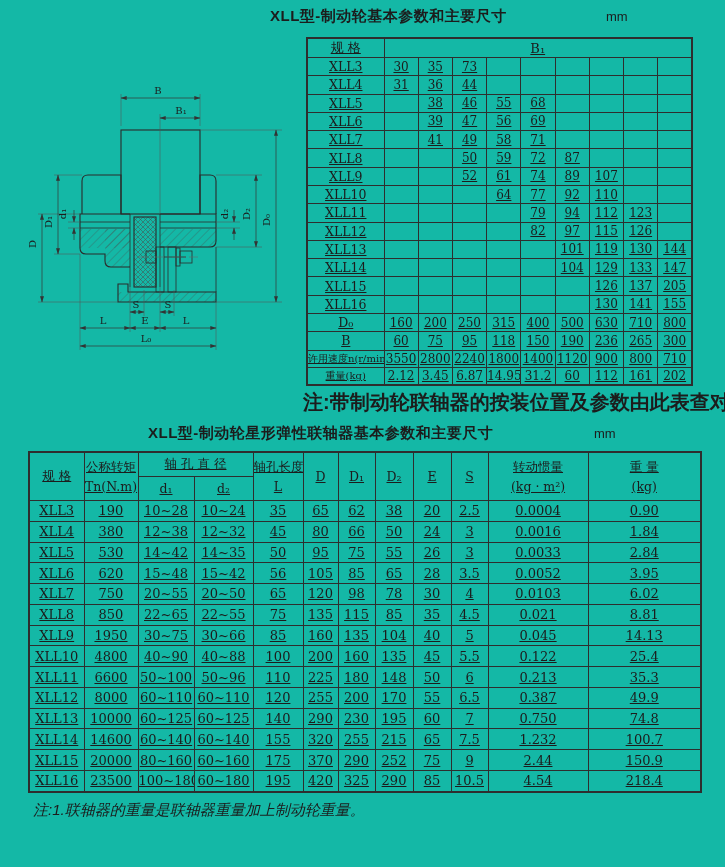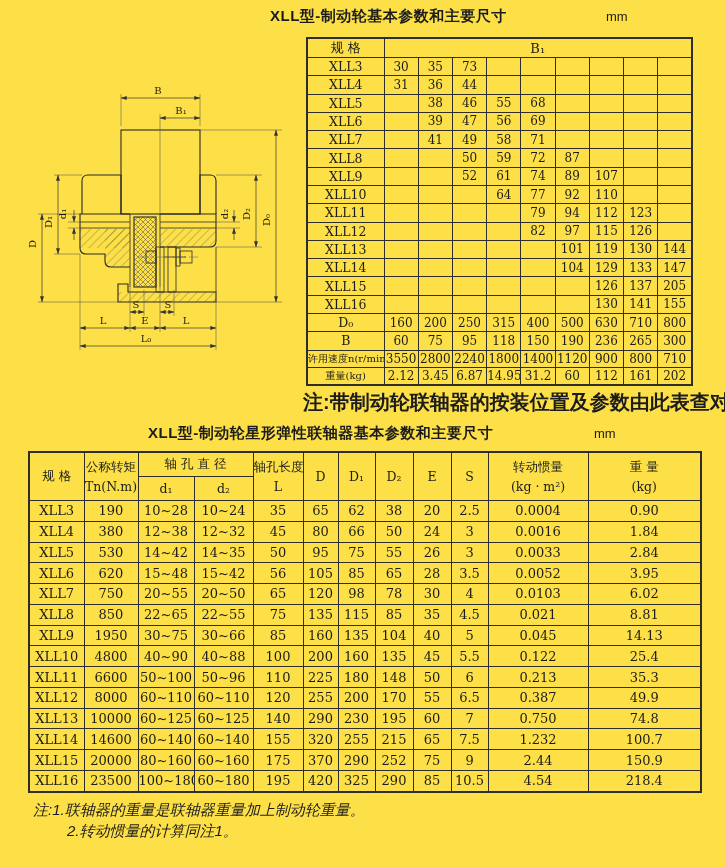--- a/index.html
+++ b/index.html
@@ -1,22 +1,22 @@
 <!DOCTYPE html>
 <html><head>
 <meta charset="utf-8">
 <style>
   html,body{margin:0;padding:0;}
-  #page{position:relative;width:725px;height:867px;background:#fde047;color:#1c1c1c;
+  #page{position:relative;width:725px;height:867px;background:#14b8a6;color:#1c1c1c;
         font-family:"Liberation Sans",sans-serif;overflow:hidden;}
   .abs{position:absolute;}
   .ttl{font-size:15px;font-weight:bold;letter-spacing:.5px;white-space:nowrap;}
   .unit{font-size:13px;font-weight:normal;}
   
-  table{border-collapse:collapse;table-layout:fixed;background:transparent;}
+  table{border-collapse:collapse;table-layout:fixed;background:transparent;text-decoration:underline;}
   td,th{border:1px solid #2e2e2e;text-align:center;vertical-align:middle;padding:0;
         font-weight:normal;overflow:hidden;white-space:nowrap;}
   #t1{left:306px;top:37px;width:387px;height:349px;border:2px solid #2e2e2e;
       font-family:"DejaVu Serif","Liberation Serif",serif;font-size:12px;}
   #t1 th{font-size:13px;}
   #t1 td:first-child{font-size:12.5px;}
   #t1 tbody tr:nth-of-type(17) td:first-child,
   #t1 tbody tr:nth-of-type(18) td:first-child{font-size:10px;}
   #t2{left:28px;top:451px;width:674px;height:342px;border:2px solid #2e2e2e;
       font-family:"DejaVu Serif","Liberation Serif",serif;font-size:13px;}
@@ -662,17 +662,16 @@
           <td>4.54</td>
           <td>218.4</td>
         </tr>
       </tbody>
   </table>
 
   <div class="abs fnotes">
 
       <div class="fnote">注:1.联轴器的重量是联轴器重量加上制动轮重量。</div>
 
-      <div class="fnote">2.转动惯量的计算同注1。</div>
 
     </div>
 
 </div>
 
 </body></html>

